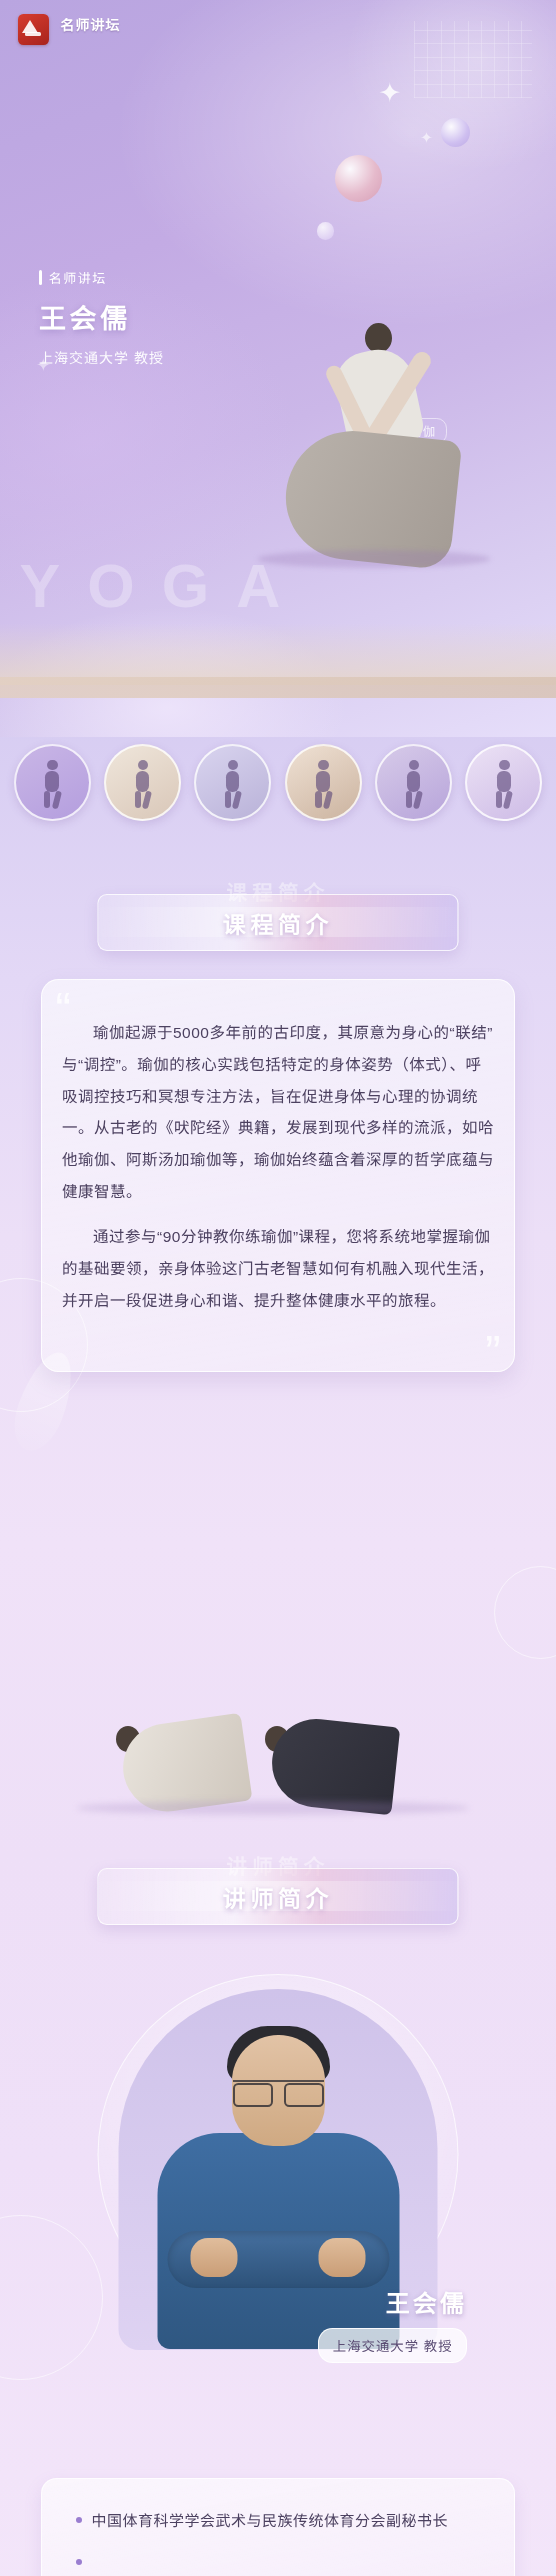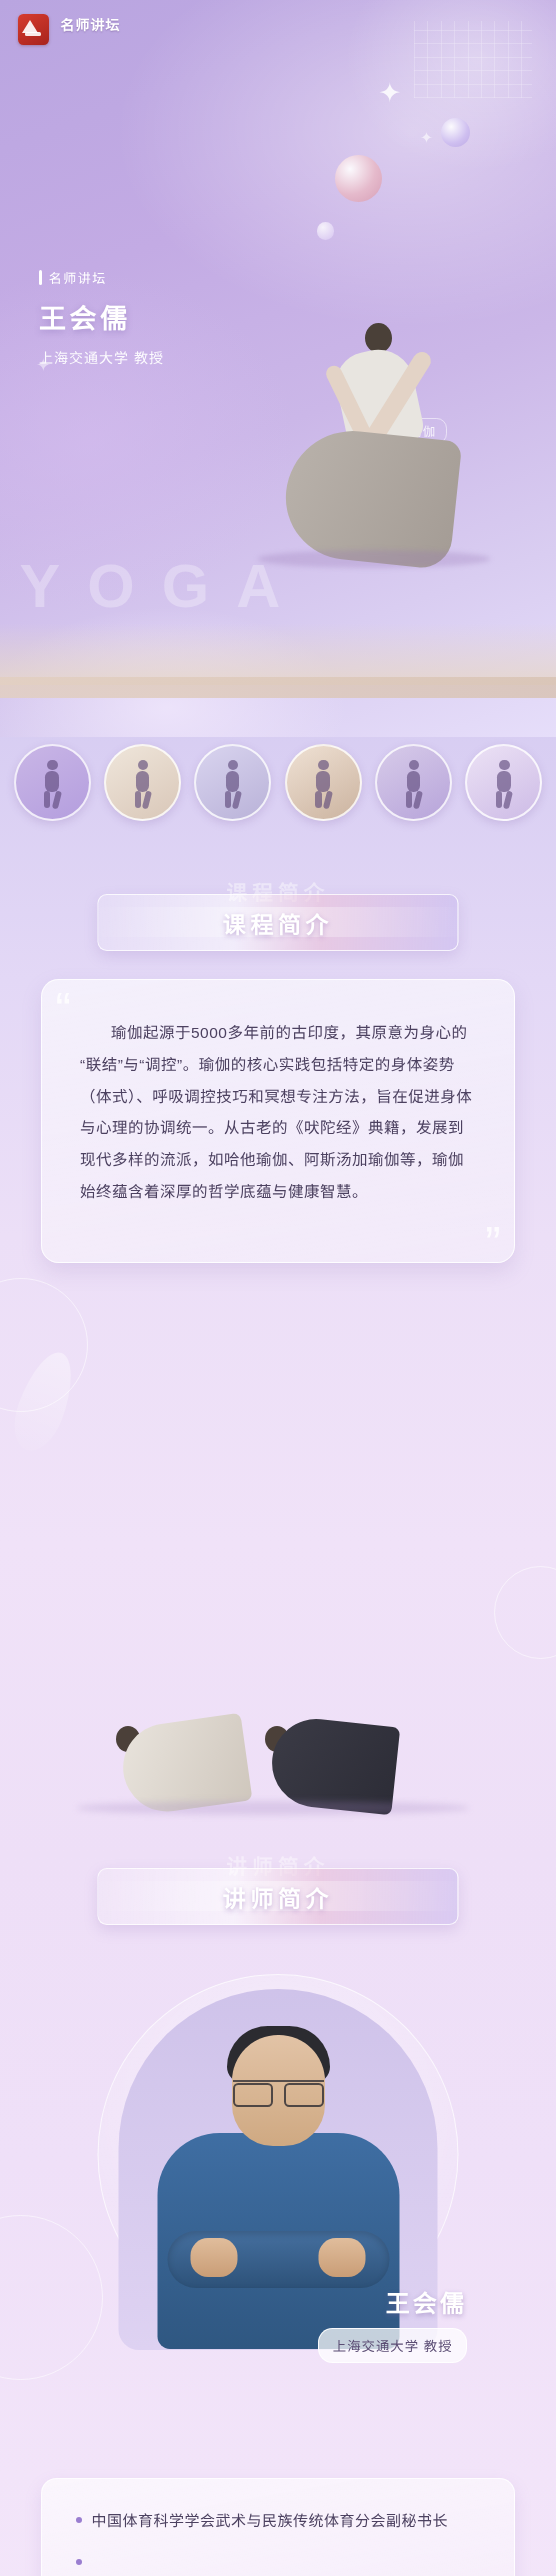--- a/index.html
+++ b/index.html
@@ -262,21 +262,21 @@
   .banner-ghost {
     position: absolute; left: 50%; transform: translateX(-50%);
     width: 392px; text-align: center;
     font-size: 20.6px; letter-spacing: 5.2px; font-weight: bold;
     color: rgba(255,255,255,0.45);
   }
 
   
   .intro-card {
     position: absolute; left: 41px; top: 979px;
-    width: 474px; padding: 37px 38px 41px;
+    width: 474px; padding: 37px 20px 41px;
     border-radius: 17.5px;
     background: linear-gradient(170deg, rgba(255,255,255,0.62), rgba(255,255,255,0.34));
     border: 1px solid rgba(255,255,255,0.85);
     box-shadow: 0 8.2px 20.6px rgba(150,120,190,0.18);
   }
   .intro-card p {
     color: #4c4160;
     font-size: 15.5px;
     line-height: 2.05;
     text-indent: 2em;
@@ -536,20 +536,21 @@
   <div class="banner-ghost" style="top:876px">课程简介</div>
   <div class="banner" style="top:894px">
     <div class="banner-plate"></div>
     <div class="banner-ribbon"></div>
     <div class="banner-text">课程简介</div>
   </div>
 
   <div class="intro-card">
     <div class="quote-deco quote-tl">“</div>
     <p>瑜伽起源于5000多年前的古印度，其原意为身心的“联结”与“调控”。瑜伽的核心实践包括特定的身体姿势（体式）、呼吸调控技巧和冥想专注方法，旨在促进身体与心理的协调统一。从古老的《吠陀经》典籍，发展到现代多样的流派，如哈他瑜伽、阿斯汤加瑜伽等，瑜伽始终蕴含着深厚的哲学底蕴与健康智慧。</p>
+    <p>通过参与“90分钟教你练瑜伽”课程，您将系统地掌握瑜伽的基础要领，亲身体验这门古老智慧如何有机融入现代生活，并开启一段促进身心和谐、提升整体健康水平的旅程。</p>
     <div class="quote-deco quote-br">”</div>
   </div>
 
   <div class="pose-band">
     <div class="pose-figure p1">
       <div class="pf-head"></div>
         <div class="pf-body"></div>
     </div>
     <div class="pose-figure p2">
       <div class="pf-head"></div>

